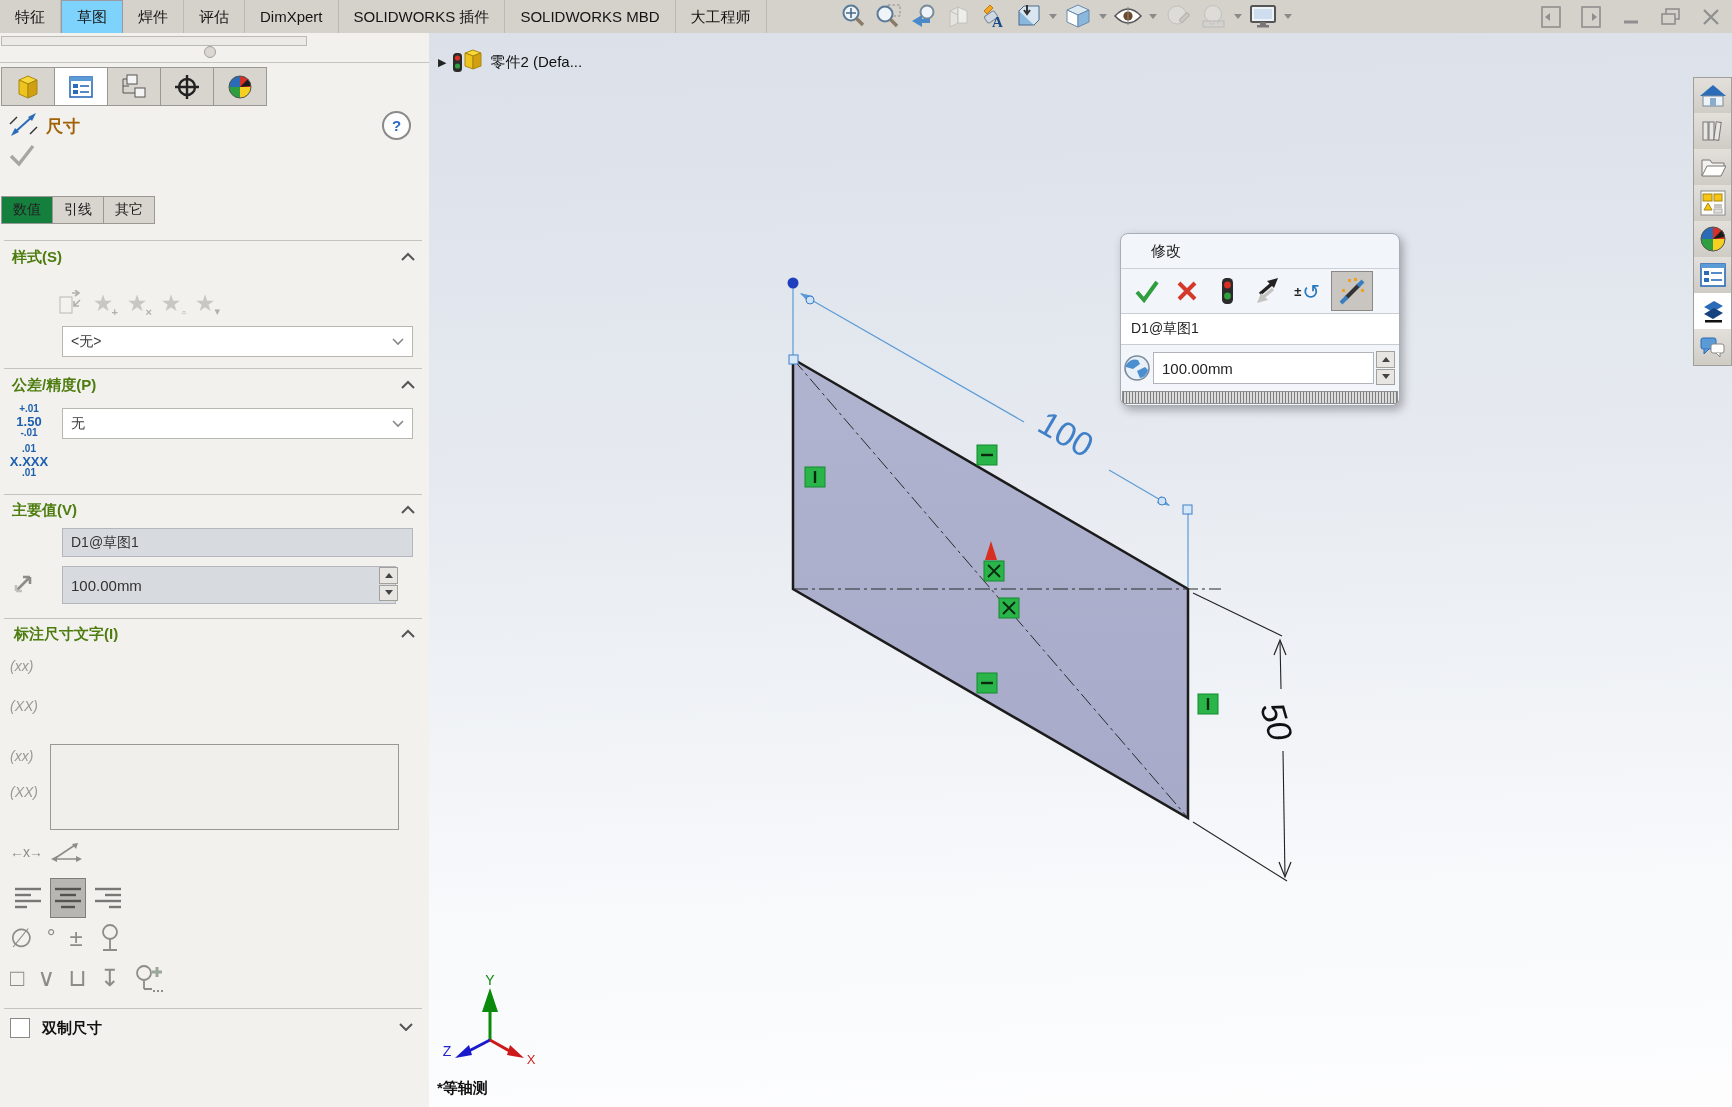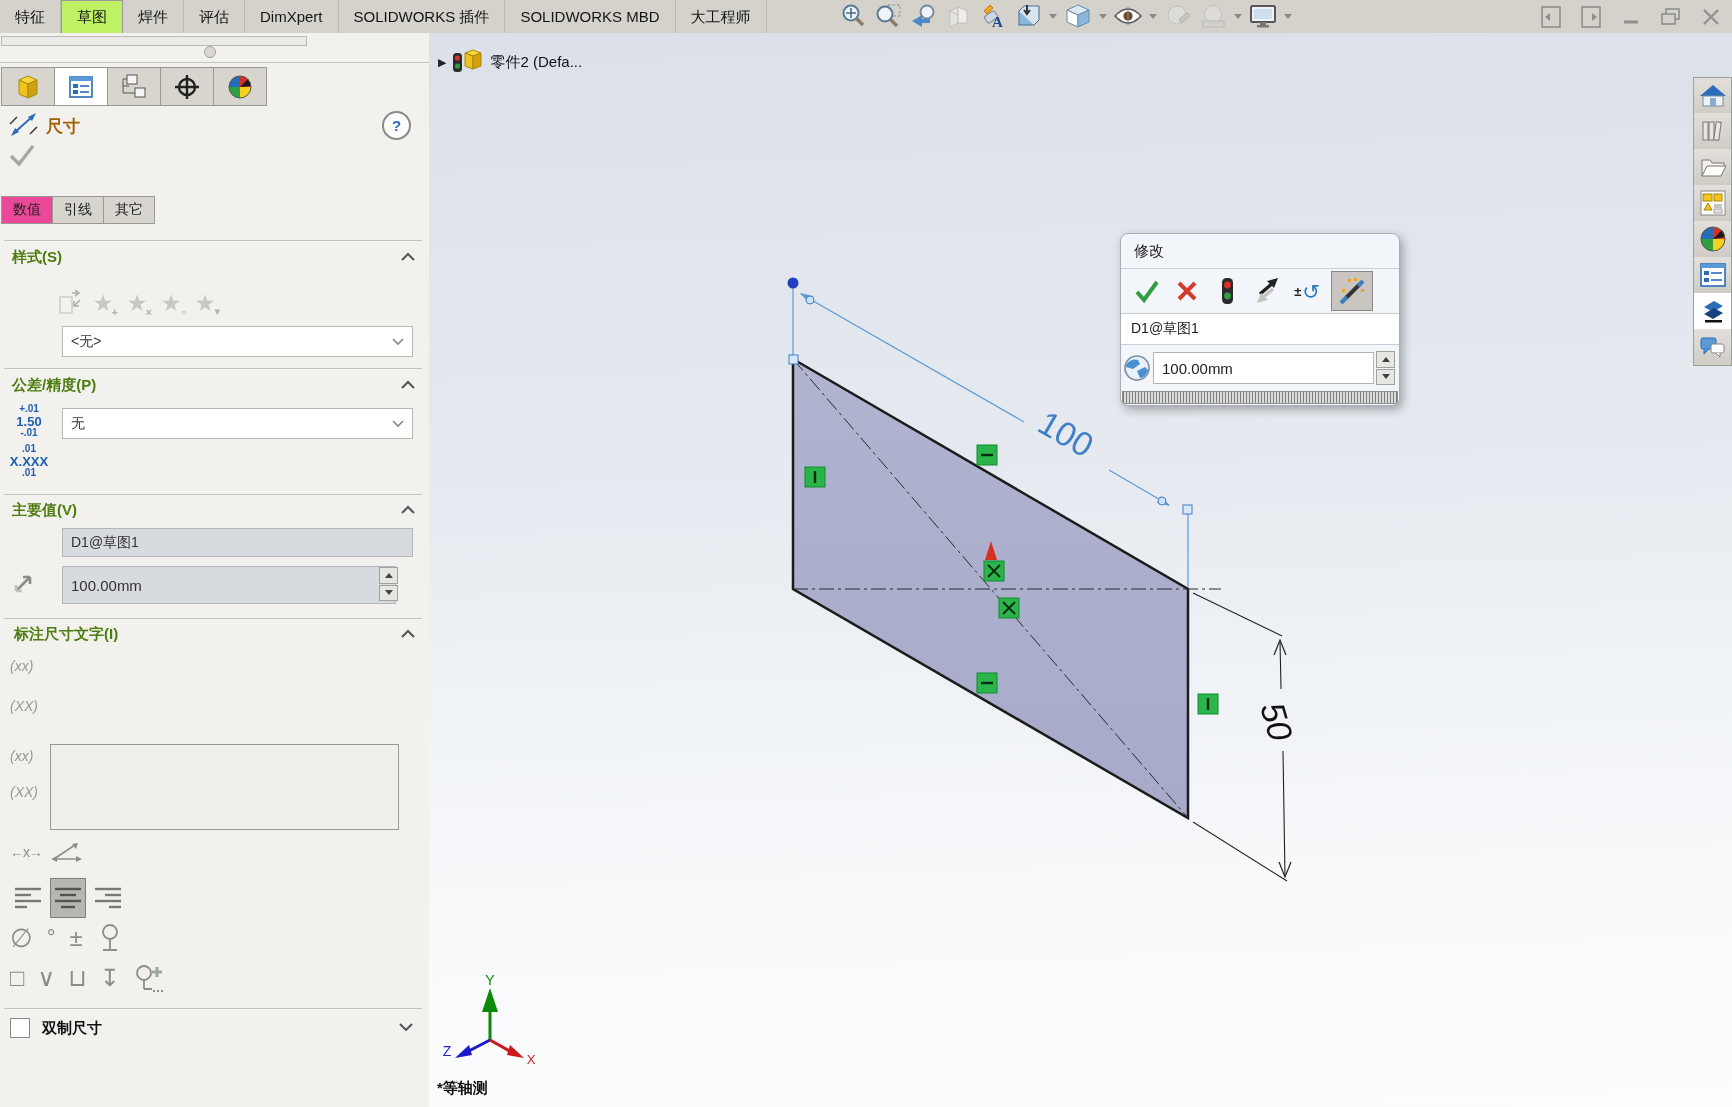--- a/index.html
+++ b/index.html
@@ -4,41 +4,41 @@
 <style>
   html,body{margin:0;padding:0;background:#fff}
   #app{position:relative;width:1732px;height:1107px;overflow:hidden;
        font-family:"Liberation Sans","DejaVu Sans",sans-serif;color:#111;
        -webkit-font-smoothing:antialiased}
   .a{position:absolute}
   
   .topbar{left:0;top:0;width:1732px;height:33px;background:#d5d2cb;border-bottom:1px solid #b3b0aa}
   .tabs{display:flex;height:33px}
   .tab{height:33px;line-height:33px;padding:0 15px;font-size:15px;color:#151515;border-right:1px solid #bdbab3;white-space:nowrap}
-  .tab.active{background:#bef264;border:1px solid #9b98a2;border-bottom:none;line-height:31px}
+  .tab.active{background:#7dd3fc;border:1px solid #9b98a2;border-bottom:none;line-height:31px}
   .tools{left:838px;top:1px;display:flex;align-items:center;gap:5px}
   .tbtn{width:30px;height:30px;display:flex;align-items:center;justify-content:center}
   .caret{width:0;height:0;border-left:4px solid transparent;border-right:4px solid transparent;border-top:5px solid #8a8a8a;margin:0 1px}
   .winbtns{right:10px;top:0;height:33px;display:flex;align-items:center;gap:18px}
   .winbtn{display:flex;align-items:center;justify-content:center;width:22px;height:24px}
   
   .pm{left:0;top:33px;width:429px;height:1074px;background:#f2f1ee;border-right:1px solid #94928e;overflow:hidden}
   .pmstrip{left:1px;top:3px;width:304px;height:8px;background:#eceae6;border:1px solid #bcbab5}
   .pmhandle{left:204px;top:13px;width:10px;height:10px;border-radius:50%;background:#dbd8d3;border:1px solid #a3a19c}
   .pmdiv{left:0;top:29px;width:429px;height:1px;background:#c6c4bf}
   .pmtabs{left:1px;top:34px;display:flex}
   .pmtab{width:52px;height:37px;background:#d8d5cf;border:1px solid #9a9894;border-left:none;display:flex;align-items:center;justify-content:center}
   .pmtab:first-child{border-left:1px solid #9a9894}
   .pmtab.active{background:#fff}
   .pmtitle{font-size:17px;font-weight:bold;color:#a16207}
   .helpcirc{left:382px;top:78px;width:25px;height:25px;border-radius:50%;border:2px solid #8a8a8a;color:#2a6ac0;font-weight:bold;font-size:15px;display:flex;align-items:center;justify-content:center;background:#fdfdfd}
   .tabs3{left:1px;top:163px;display:flex}
   .t3{width:50px;height:26px;background:#d8d5cf;border:1px solid #9a9894;border-left:none;font-size:14px;display:flex;align-items:center;justify-content:center;color:#222}
   .t3:first-child{border-left:1px solid #9a9894}
-  .t3.active{background:#ec4899}
+  .t3.active{background:#15803d}
   .sep{left:4px;width:418px;height:1px;background:#c5c3be}
   .sechdr{font-size:15px;font-weight:bold;color:#4d7c0f}
   .chev{width:16px;height:9px}
   .dd{background:#fff;border:1px solid #b9b7b2;font-size:14px;color:#3a3a3a;display:flex;align-items:center;padding:0 8px}
   .dd .sp{margin-left:auto}
   .field{background:#d7dade;border:1px solid #b3b7bd;font-size:14px;color:#333;display:flex;align-items:center;padding:0 8px}
   .tolicon{color:#1d5fae;text-align:center;line-height:1.05;font-weight:bold;width:50px}
   .tolicon .s{font-size:10px}.tolicon .m{font-size:13px}
   .ta{background:#fff;border:1px solid #9a9894;font-size:13px;color:#555;padding:3px 5px}
   .xxlab{color:#9a9894;font-size:14px;font-style:italic}
@@ -51,21 +51,21 @@
   .cb{width:18px;height:18px;background:#fff;border:1px solid #8a8884}
   .duallab{font-size:15px;font-weight:bold}
   .splitter{left:429px;top:526px;width:12px;height:54px;background:#d8d5cf;border:1px solid #9a9894;border-left:none;border-radius:0 6px 6px 0;display:flex;align-items:center;justify-content:center;color:#6a6864;font-size:10px}
   
   .viewport{left:429px;top:33px;width:1303px;height:1074px;background:linear-gradient(178deg,#dbe0e9 0%,#e6eaf0 40%,#f7f9fb 78%,#fdfdfe 100%)}
   .tree{left:9px;top:16px;display:flex;align-items:center;gap:6px;font-size:15px;color:#111}
   .treearrow{color:#222;font-size:11px}
   .orient{left:8px;top:1046px;font-size:15px;font-weight:bold;color:#111}
   
   .dlg{left:691px;top:200px;width:278px;background:#f2f5f9;border:1px solid #a8aeb8;border-radius:8px;box-shadow:3px 4px 10px rgba(0,0,0,.3);overflow:hidden}
-  .dlgtitle{height:34px;line-height:34px;padding-left:13px;font-size:15px;color:#222;border-bottom:1px solid #ccd1d8}
+  .dlgtitle{height:34px;line-height:34px;padding-left:30px;font-size:15px;color:#222;border-bottom:1px solid #ccd1d8}
   .dlgtools{height:44px;display:flex;align-items:center;gap:8px;padding-left:10px}
   .dbtn{width:32px;height:36px;display:flex;align-items:center;justify-content:center}
   .dbtn.pressed{width:40px;height:38px;background:#c9c6c1;border:1px solid #8a8884}
   .dlgname{height:30px;background:#fff;border-top:1px solid #c8cdd3;border-bottom:1px solid #c8cdd3;display:flex;align-items:center;padding-left:10px;font-size:14px;color:#222}
   .dlgval{height:40px;display:flex;align-items:center;padding:3px 4px 3px 2px;gap:2px}
   .dlgfield{flex:1;height:30px;background:#fff;border:1px solid #b0b4ba;display:flex;align-items:center;padding-left:8px;font-size:15px;color:#222}
   .spinner{width:19px;height:34px;display:flex;flex-direction:column;gap:1px}
   .spinbtn{flex:1;background:#e8e6e2;border:1px solid #a3a19c;display:flex;align-items:center;justify-content:center}
   .tri-up{width:0;height:0;border-left:4px solid transparent;border-right:4px solid transparent;border-bottom:5px solid #444}
   .tri-dn{width:0;height:0;border-left:4px solid transparent;border-right:4px solid transparent;border-top:5px solid #444}

